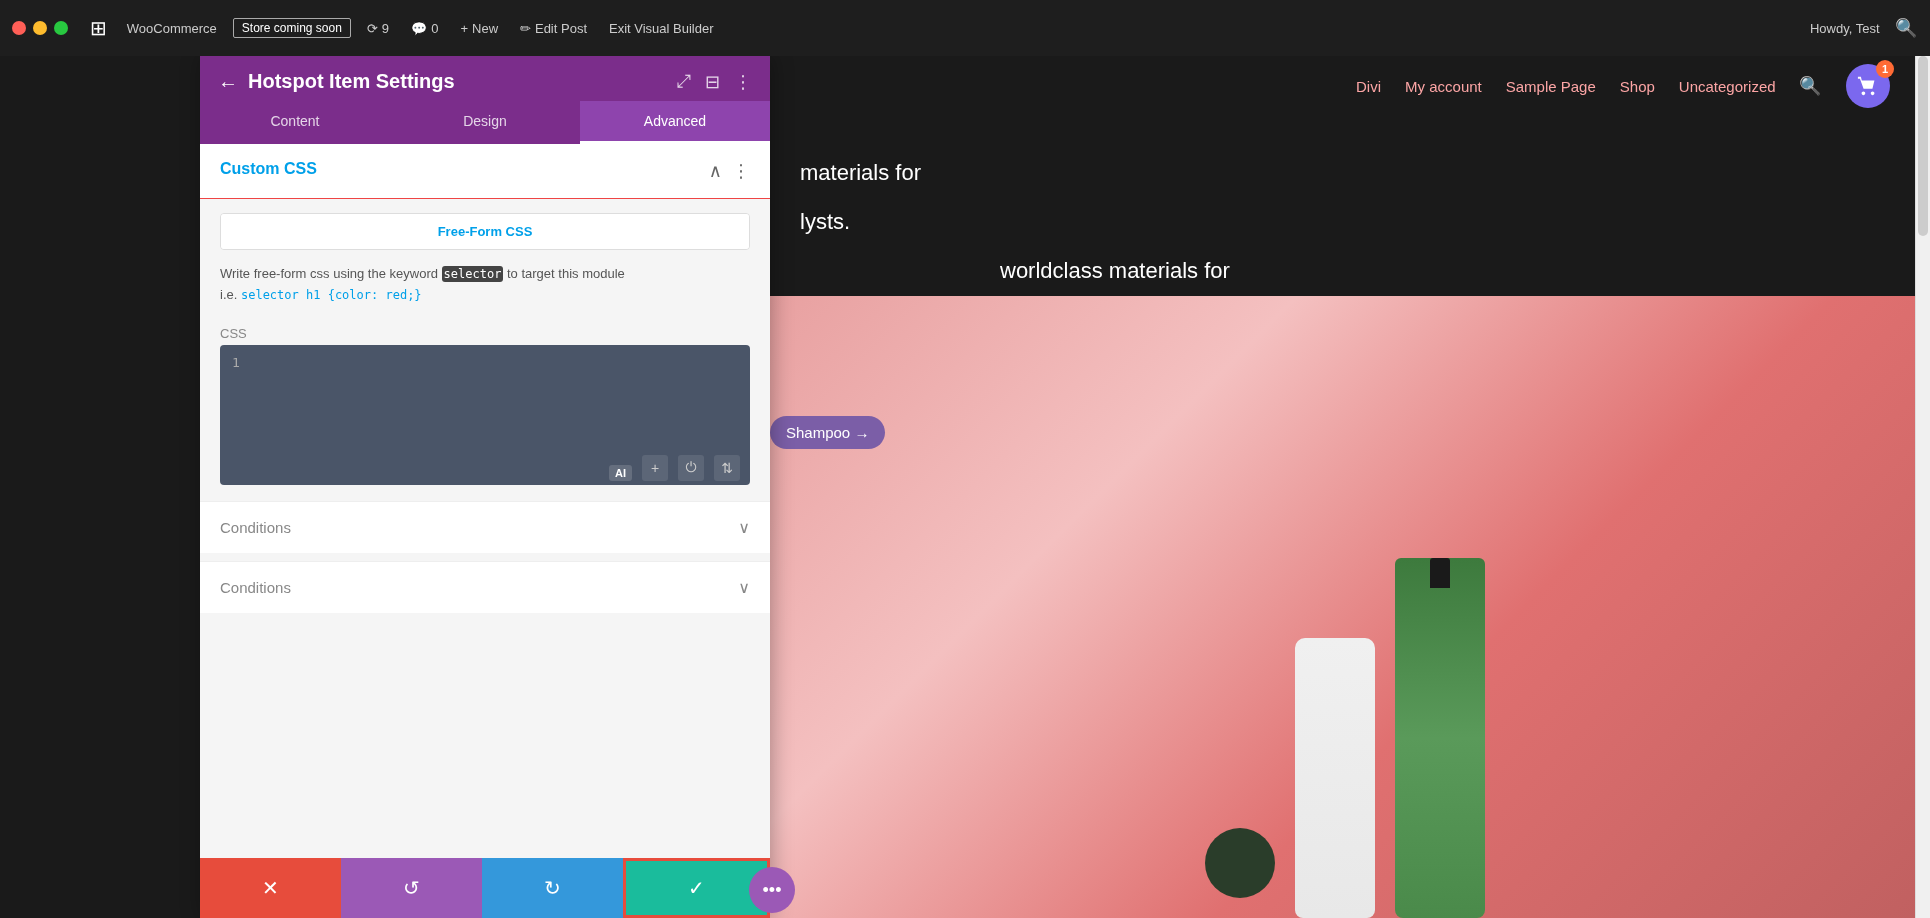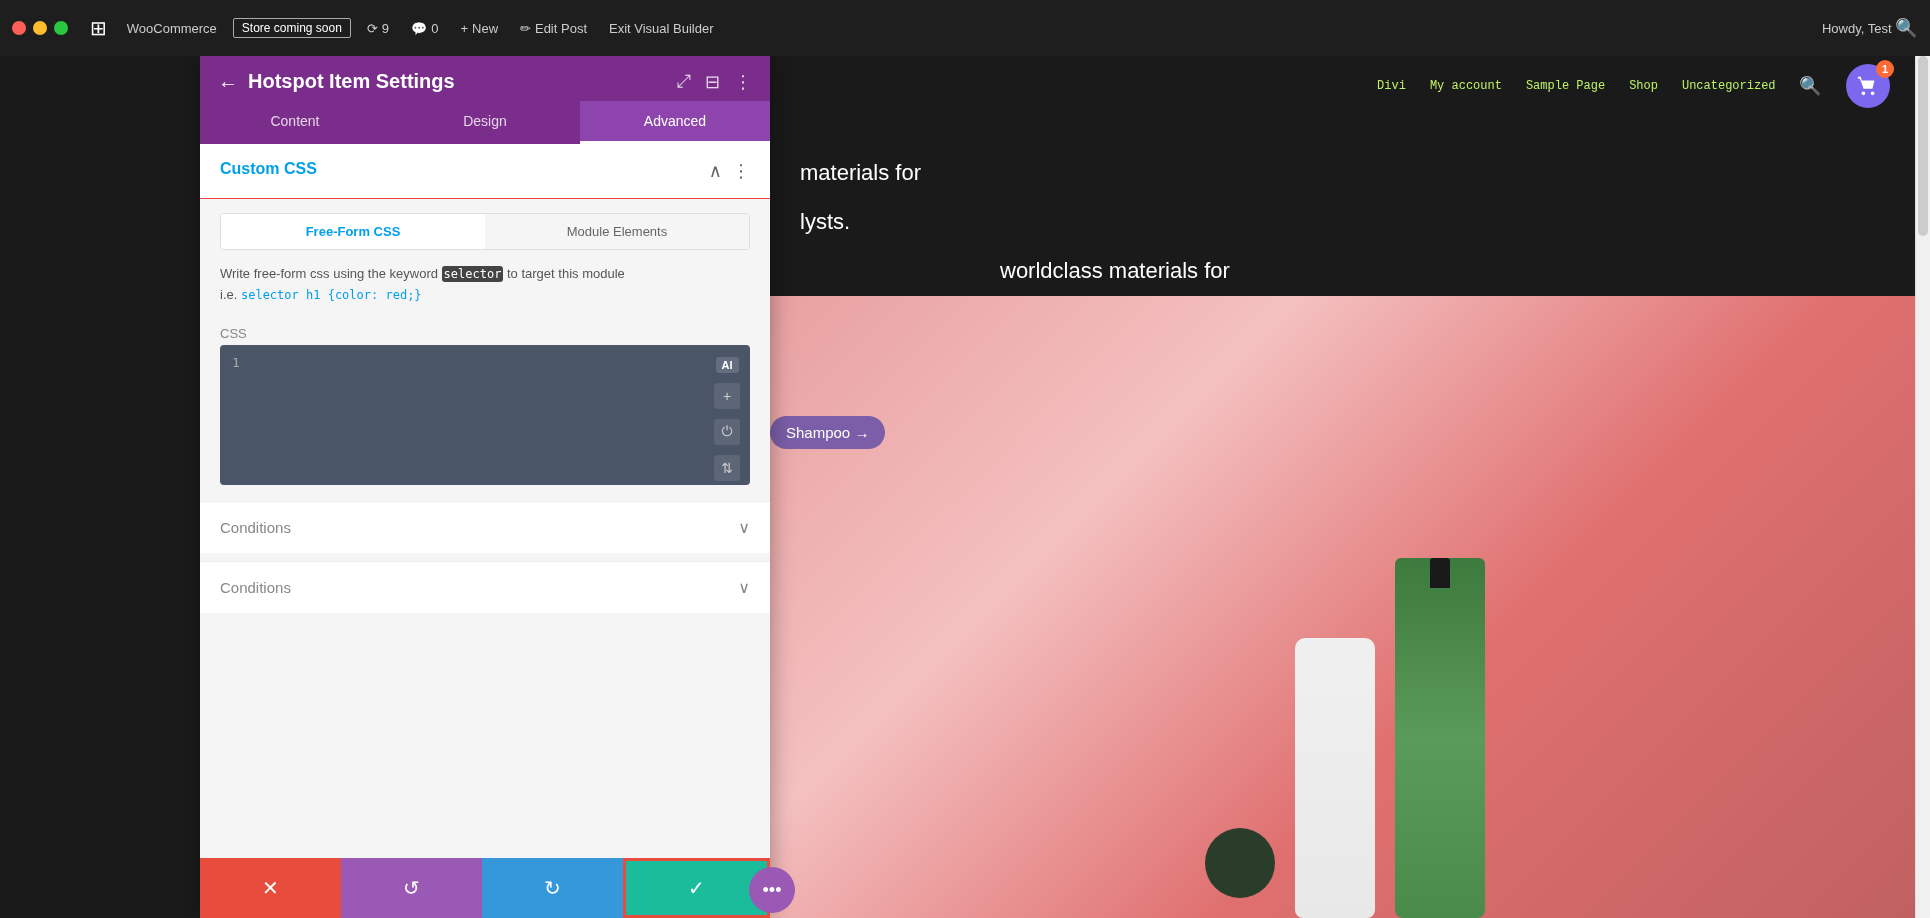--- a/index.html
+++ b/index.html
@@ -18,21 +18,21 @@
       z-index: 100;
     }
     .traffic-lights { display: flex; gap: 7px; margin-right: 8px; }
     .tl { width: 14px; height: 14px; border-radius: 50%; }
     .tl-red { background: #ff5f57; }
     .tl-yellow { background: #febc2e; }
     .tl-green { background: #28c840; }
     .wp-logo { color: #fff; font-size: 20px; margin: 0 4px; }
     .admin-bar-item { color: #ccc; font-size: 13px; cursor: pointer; display: flex; align-items: center; gap: 4px; padding: 4px 6px; border-radius: 3px; }
     .store-badge { background: transparent; border: 1px solid #aaa; color: #fff; font-size: 12px; padding: 2px 8px; border-radius: 2px; cursor: pointer; }
-    .admin-bar-right { margin-left: auto; display: flex; align-items: center; gap: 4px; color: #ccc; font-size: 13px; }
+    .admin-bar-right { margin-left: auto; display: flex; align-items: center; gap: 16px; color: #ccc; font-size: 13px; }
     .search-icon-bar { color: #ccc; font-size: 18px; cursor: pointer; }
 
     
     #main-area {
       width: 100%;
       height: calc(918px - 56px);
       position: relative;
       background: #fff;
       overflow: hidden;
     }
@@ -50,21 +50,21 @@
       background: #1a1a1a;
       height: 60px;
       display: flex;
       align-items: center;
       padding: 0 40px;
       justify-content: flex-end;
       gap: 24px;
       position: absolute;
       top: 0; left: 0; right: 0;
     }
-    .site-nav-item { color: #bef264; font-size: 12px; cursor: pointer; text-decoration: none; font-family: Liberation Mono, monospace; }
+    .site-nav-item { color: #fca5a5; font-size: 15px; cursor: pointer; text-decoration: none; }
     .site-nav-search { color: #fff; font-size: 18px; cursor: pointer; }
     .cart-icon-wrapper { position: relative; }
     .cart-circle { width: 44px; height: 44px; border-radius: 50%; background: #7b68ee; display: flex; align-items: center; justify-content: center; cursor: pointer; }
     .cart-circle svg { width: 22px; height: 22px; fill: #fff; }
     .cart-badge { position: absolute; top: -4px; right: -4px; background: #ff6b35; color: #fff; font-size: 11px; width: 18px; height: 18px; border-radius: 50%; display: flex; align-items: center; justify-content: center; font-weight: bold; }
 
     
     #site-content-bg {
       position: absolute;
       top: 80px;
@@ -298,22 +298,21 @@
       color: #aaa;
       font-family: monospace;
       font-size: 13px;
     }
     .css-editor-toolbar {
       position: absolute;
       bottom: 8px;
       right: 10px;
       display: flex;
       gap: 10px;
-      align-items: center;
-      flex-direction: column;
+      align-items: flex-end;
     }
     .css-tool-btn {
       color: #ccc;
       font-size: 14px;
       cursor: pointer;
       background: rgba(255,255,255,0.1);
       border: none;
       border-radius: 3px;
       width: 26px; height: 26px;
       display: flex; align-items: center; justify-content: center;
@@ -505,21 +504,20 @@
       <div class="section-header">
         <span class="section-title">Custom CSS</span>
         <div class="section-controls">
           <span class="section-collapse">∧</span>
           <span class="section-dots">⋮</span>
         </div>
       </div>
 
       <div class="sub-tabs">
         <div class="sub-tab active">Free-Form CSS</div>
-        <div class="sub-tab">Module Elements</div>
       </div>
 
       <div class="css-description">
         <span>Write free-form css using the keyword</span>
         <span class="css-keyword">selector</span>
         <span>to target this module</span>
         <br>
         <span>i.e.</span>
         <span class="css-example">selector h1 {color: red;}</span>
       </div>

